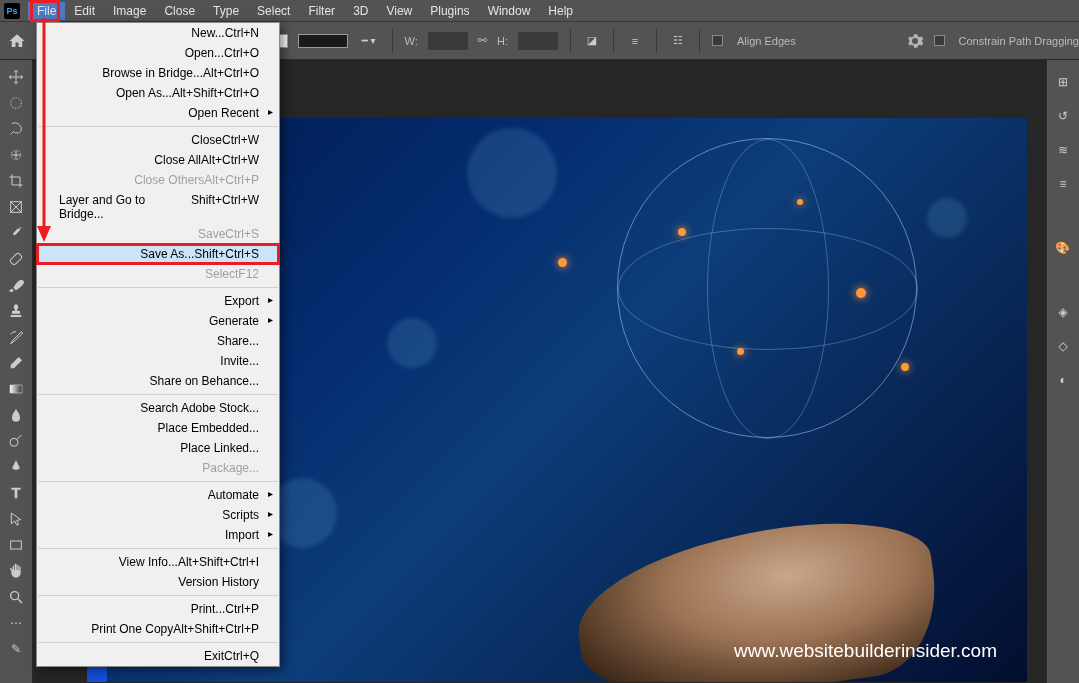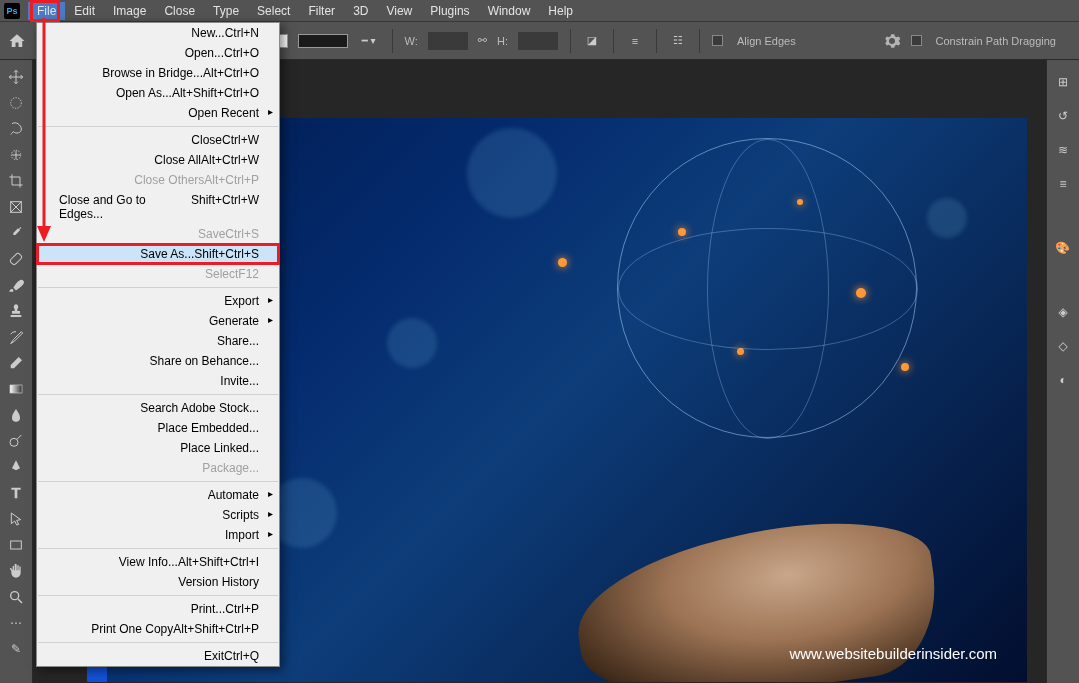--- a/index.html
+++ b/index.html
@@ -26,21 +26,21 @@
 .bluebar{position:absolute;left:0;top:0;width:20px;height:100%;background:#1351d8}
 .big{position:absolute;left:-60px;color:#fff;font-weight:800;letter-spacing:-2px}
 .big.t1{top:66px;font-size:78px}
 .big.t2{top:160px;font-size:78px}
 .sub{position:absolute;left:-10px;font-size:32px;color:#fff;font-weight:300}
 .sub.s1{top:280px}
 .sub.s2{top:322px}
 .sm{position:absolute;left:40px;font-size:17px;color:#5ba3e8;font-weight:300}
 .sm.m1{top:374px}
 .sm.m2{top:398px}
-.url{position:absolute;right:30px;bottom:20px;color:#fff;font-size:15px;font-weight:300}
+.url{position:absolute;right:30px;bottom:20px;color:#fff;font-size:19px;font-weight:300}
 .globe{position:absolute;right:110px;top:20px;width:300px;height:300px;border:1px solid rgba(180,220,255,.5);border-radius:50%}
 .globe::before,.globe::after{content:'';position:absolute;border:1px solid rgba(180,220,255,.3);border-radius:50%}
 .globe::before{left:30%;top:0;width:40%;height:100%}
 .globe::after{left:0;top:30%;width:100%;height:40%}
 .dot{position:absolute;border-radius:50%;background:#ff9838;box-shadow:0 0 8px #ff9838}
 .hand{position:absolute;right:90px;bottom:-10px;width:360px;height:160px;background:radial-gradient(ellipse at 60% 30%,#c9a68a 0%,#9c7354 40%,#3d2818 80%,transparent 100%);border-radius:60% 40% 20% 50%/50% 30% 60% 40%;transform:rotate(-8deg)}
 .bokeh{position:absolute;border-radius:50%;background:rgba(135,206,250,.15);filter:blur(2px)}
 .rightcol{width:33px;background:#535353;display:flex;flex-direction:column;align-items:center;padding-top:10px;gap:10px;border-left:1px solid #2a2a2a}
 .rp{width:24px;height:24px;display:flex;align-items:center;justify-content:center;color:#ccc}
 .menu{position:absolute;left:36px;top:22px;width:244px;background:#f0f0f0;border:1px solid #8a8a8a;box-shadow:3px 3px 10px rgba(0,0,0,.5);color:#000;font-size:12px;z-index:100}
@@ -108,21 +108,21 @@
   <span class="opt-sep"></span>
   <span class="chk"></span>
   <span>Align Edges</span>
   <span style="flex:1"></span>
   <span class="ico">
       <svg viewBox="0 0 24 24" fill="currentColor">
         <path d="M12 8a4 4 0 100 8 4 4 0 000-8zm9 4l2 3-2 3-3-1a8 8 0 01-2 1l-1 3h-4l-1-3a8 8 0 01-2-1l-3 1-2-3 2-3-2-3 2-3 3 1a8 8 0 012-1l1-3h4l1 3a8 8 0 012 1l3-1 2 3-2 3z" opacity=".8"></path>
       </svg>
     </span>
   <span class="chk"></span>
-  <span style="padding-right:23px">Constrain Path Dragging</span>
+  <span style="padding-right:0">Constrain Path Dragging</span>
 </div>
 
 <div class="main">
 
   <div class="leftcol">
     <div class="tool">
         <svg viewBox="0 0 24 24" fill="none" stroke="currentColor" stroke-width="1.5">
           <path d="M12 2v20M2 12h20M12 2l-3 3M12 2l3 3M12 22l-3-3M12 22l3-3M2 12l3-3M2 12l3 3M22 12l-3-3M22 12l-3 3"></path>
         </svg>
       </div>
@@ -310,21 +310,21 @@
     </div>
     <div class="mi">
       <span>Close All</span>
       <span>Alt+Ctrl+W</span>
     </div>
     <div class="mi dis">
       <span>Close Others</span>
       <span>Alt+Ctrl+P</span>
     </div>
     <div class="mi">
-      <span>Close and Go to Edges...</span>
+      <span>Layer and Go to Bridge...</span>
       <span>Shift+Ctrl+W</span>
     </div>
     <div class="mi dis">
       <span>Save</span>
       <span>Ctrl+S</span>
     </div>
     <div class="mi hl">
       <span>Save As...</span>
       <span>Shift+Ctrl+S</span>
     </div>
@@ -339,25 +339,25 @@
     </div>
     <div class="mi">
       <span class="arr">Generate</span>
       <span></span>
     </div>
     <div class="mi">
       <span>Share...</span>
       <span></span>
     </div>
     <div class="mi">
+      <span>Invite...</span>
+      <span></span>
+    </div>
+    <div class="mi">
       <span>Share on Behance...</span>
-      <span></span>
-    </div>
-    <div class="mi">
-      <span>Invite...</span>
       <span></span>
     </div>
     <div class="msep"></div>
     <div class="mi">
       <span>Search Adobe Stock...</span>
       <span></span>
     </div>
     <div class="mi">
       <span>Place Embedded...</span>
       <span></span>

